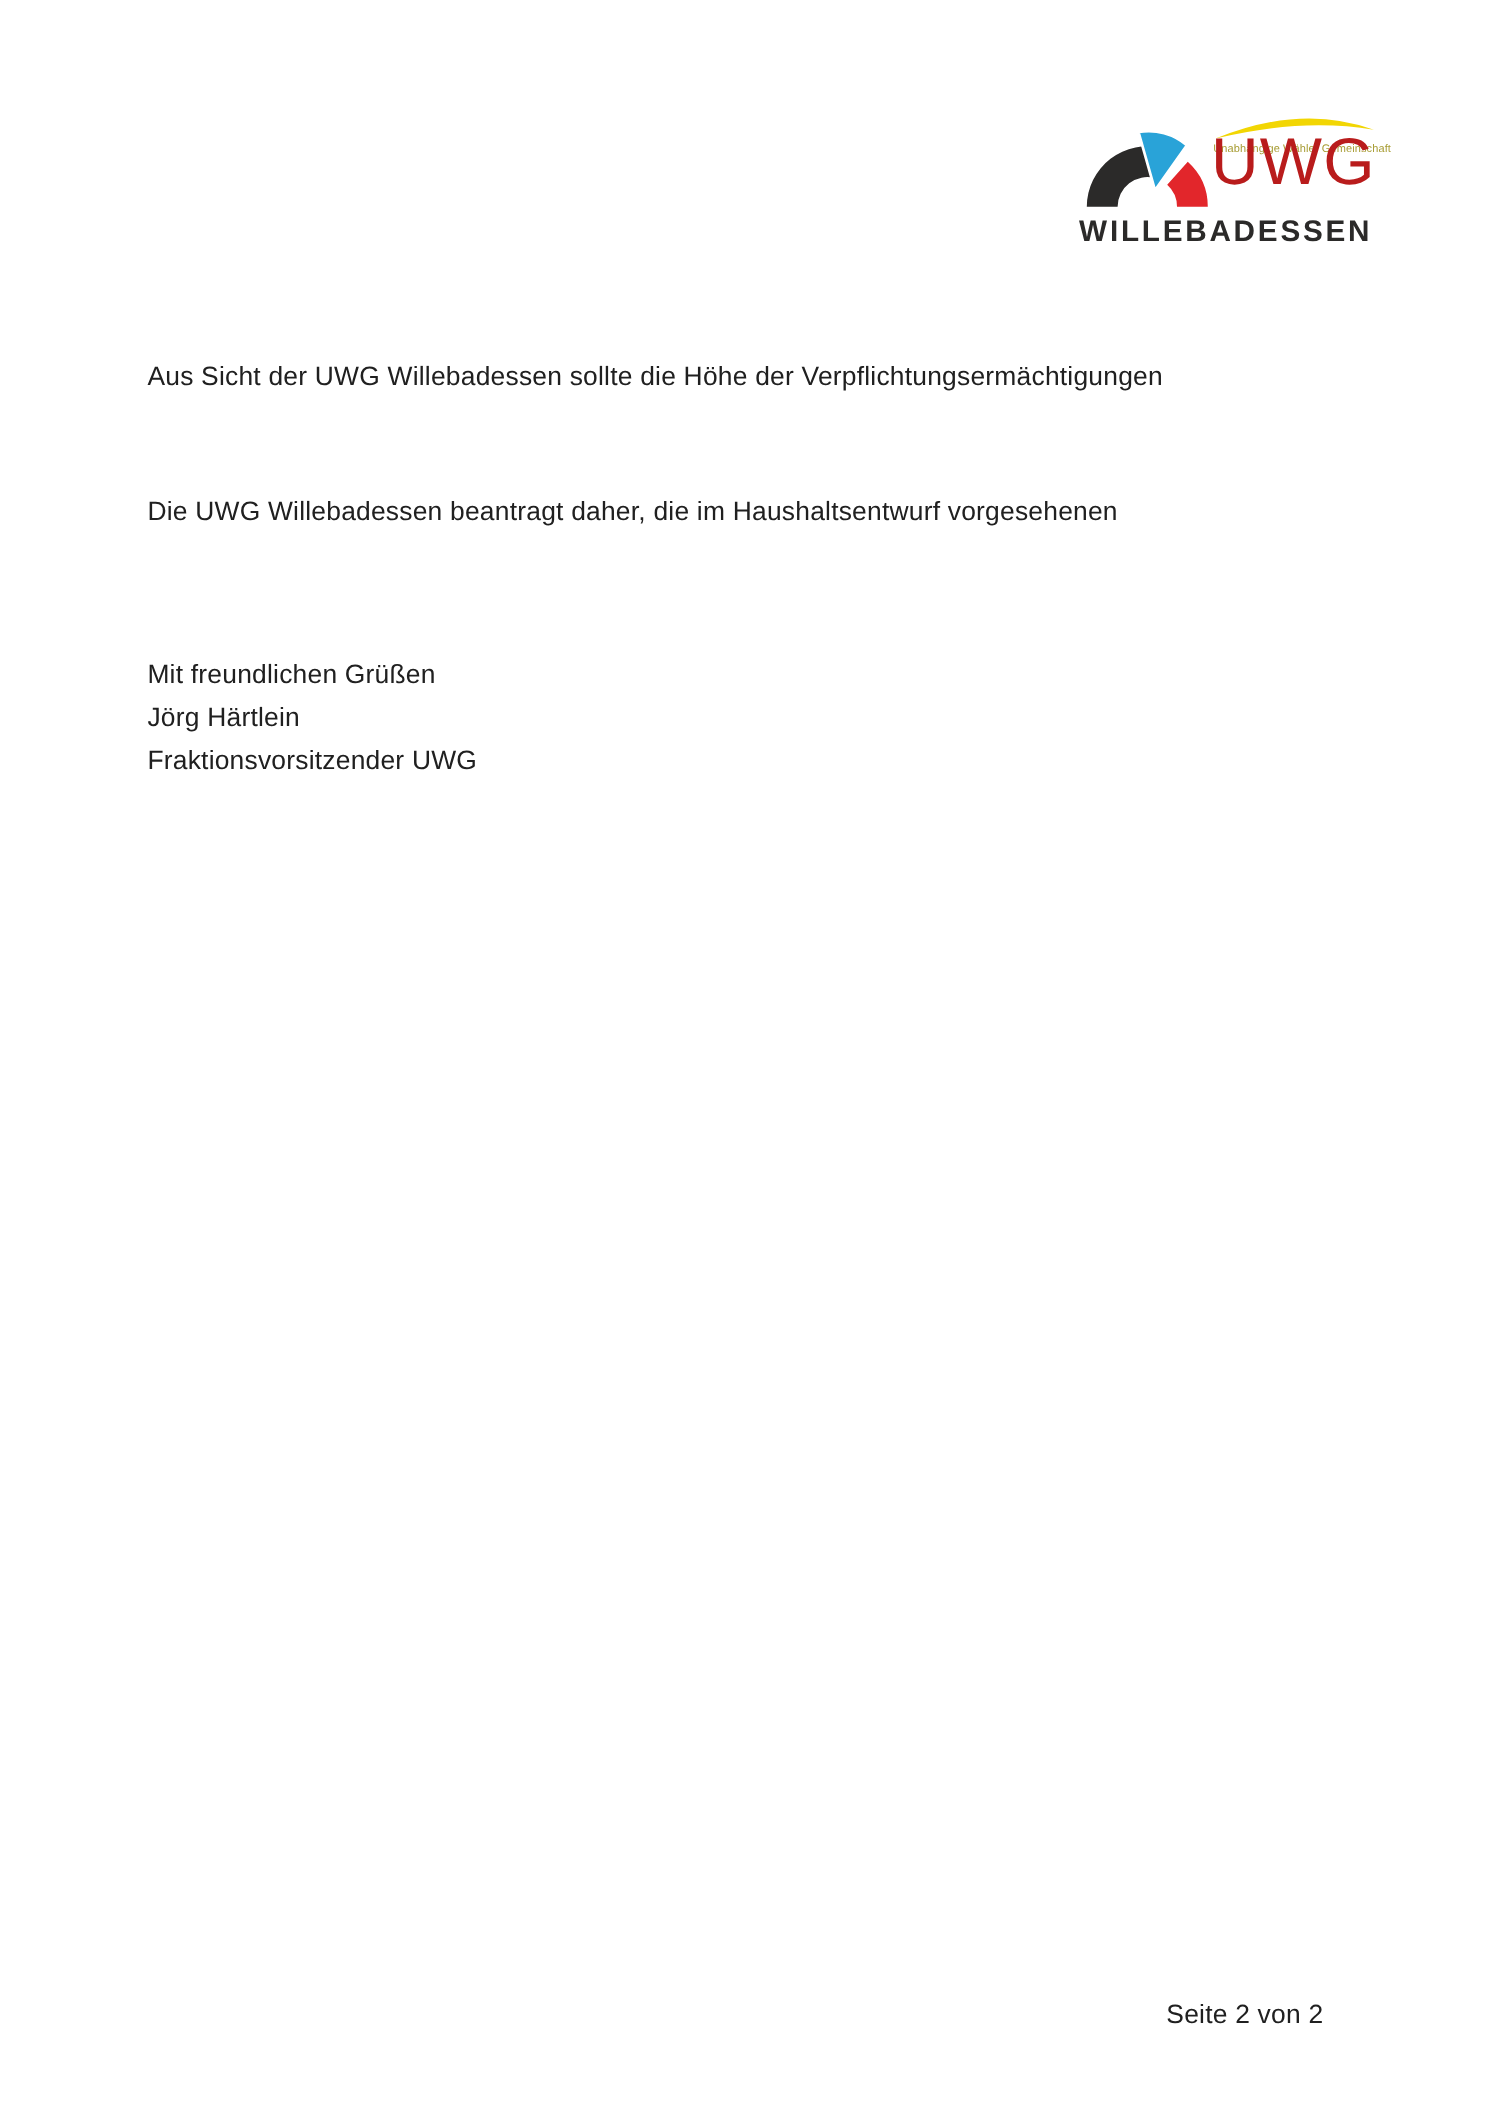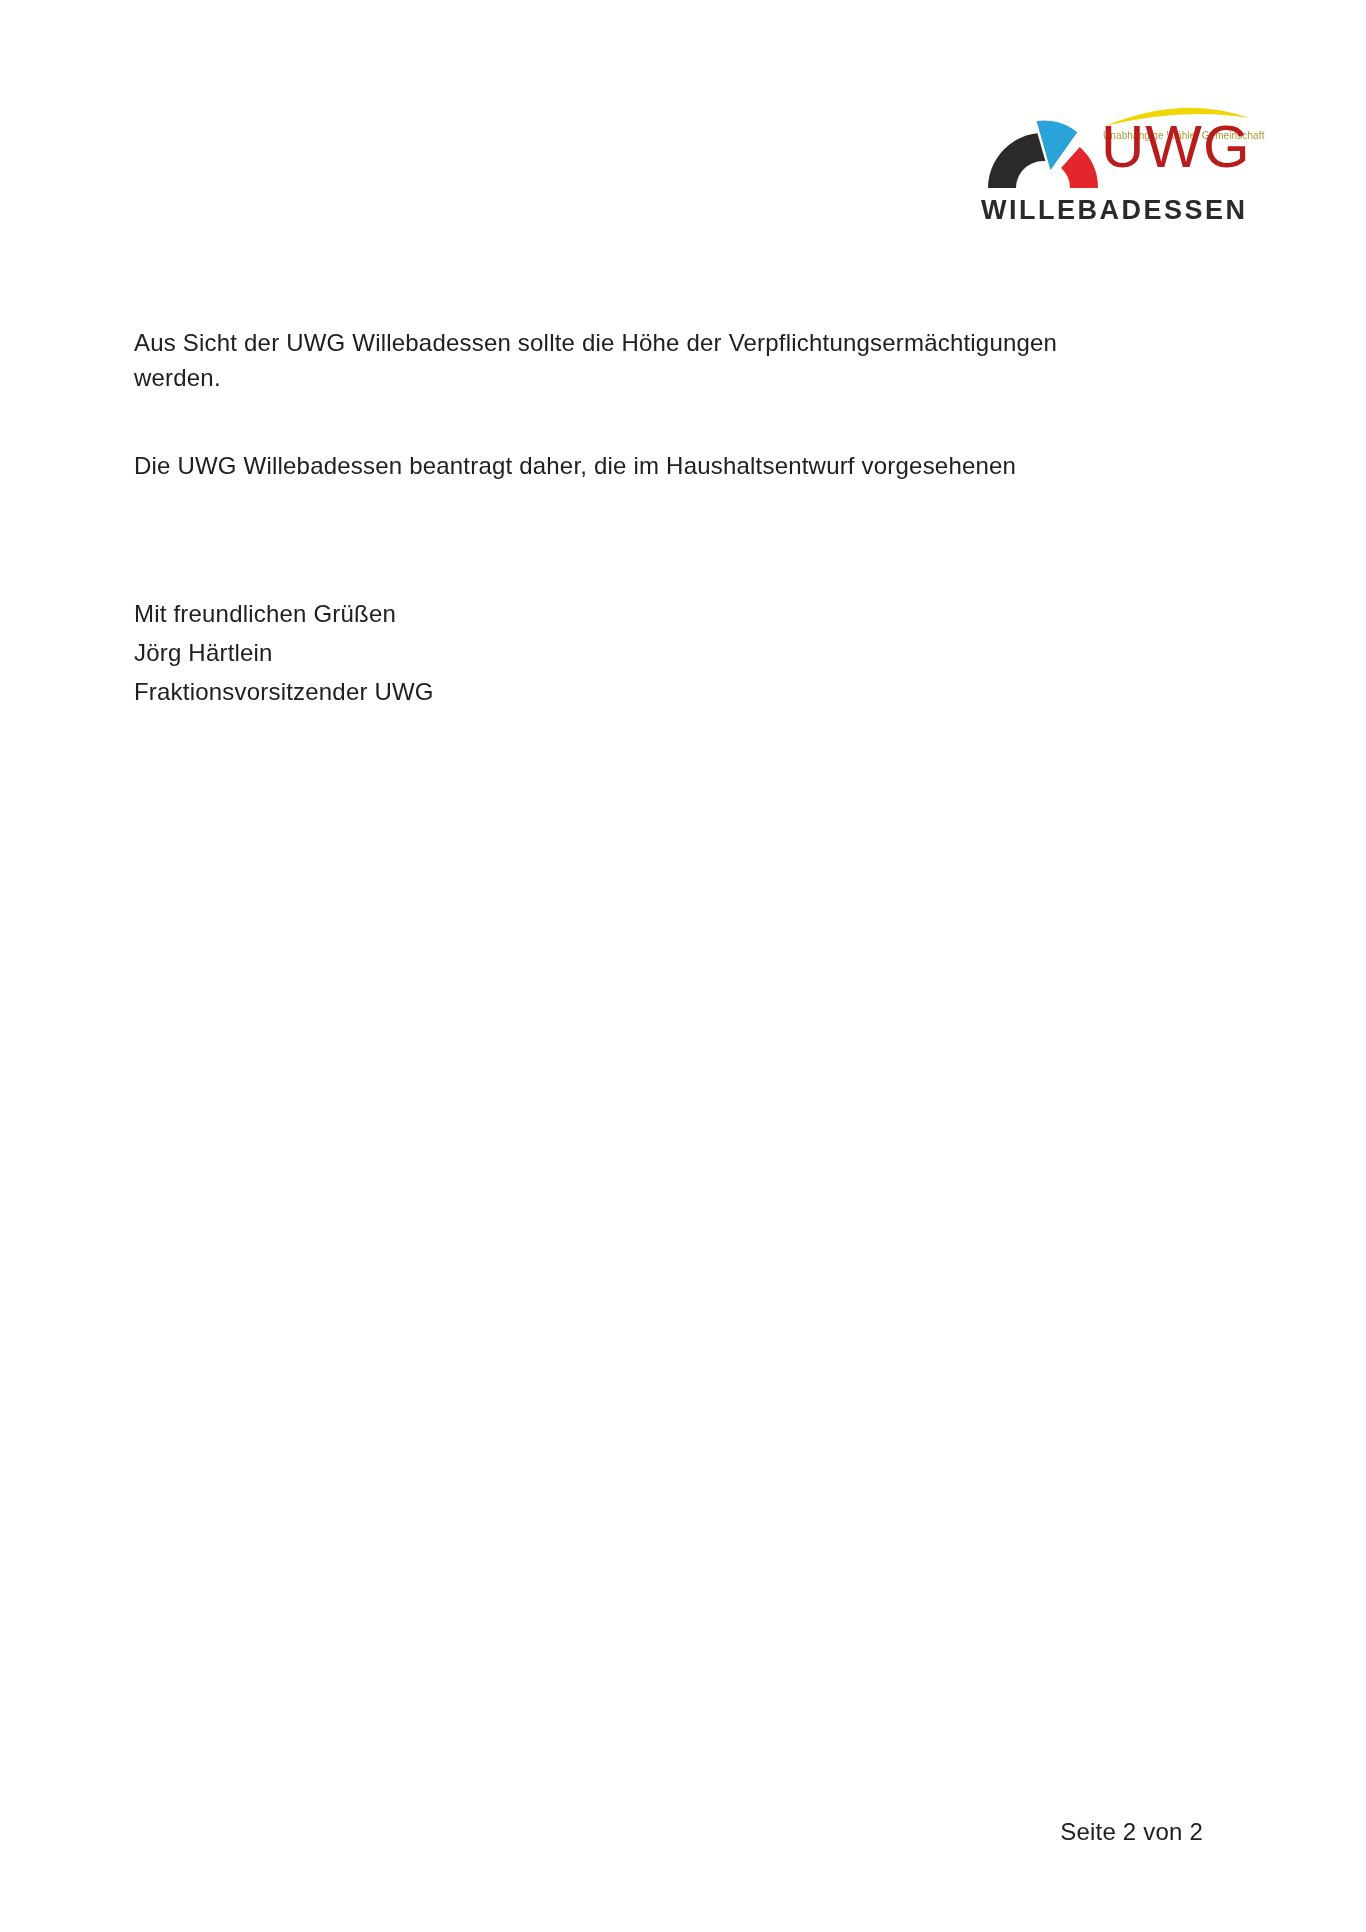--- a/index.html
+++ b/index.html
@@ -120,21 +120,20 @@
 
     <div class="logo-subtitle">Unabhängige Wähler Gemeinschaft</div>
 
     <div class="logo-acronym">UWG</div>
 
     <div class="logo-wordmark">WILLEBADESSEN</div>
   </div>
 
   <div class="para p1">
     <div class="line">Aus Sicht der UWG Willebadessen sollte die Höhe der Verpflichtungsermächtigungen</div>
-    <div class="line">werden.</div>
   </div>
 
   <div class="para p2">
     <div class="line">Die UWG Willebadessen beantragt daher, die im Haushaltsentwurf vorgesehenen</div>
   </div>
 
   <div class="para closing">
     <div class="line">Mit freundlichen Grüßen</div>
     <div class="line">Jörg Härtlein</div>
     <div class="line">Fraktionsvorsitzender UWG</div>

